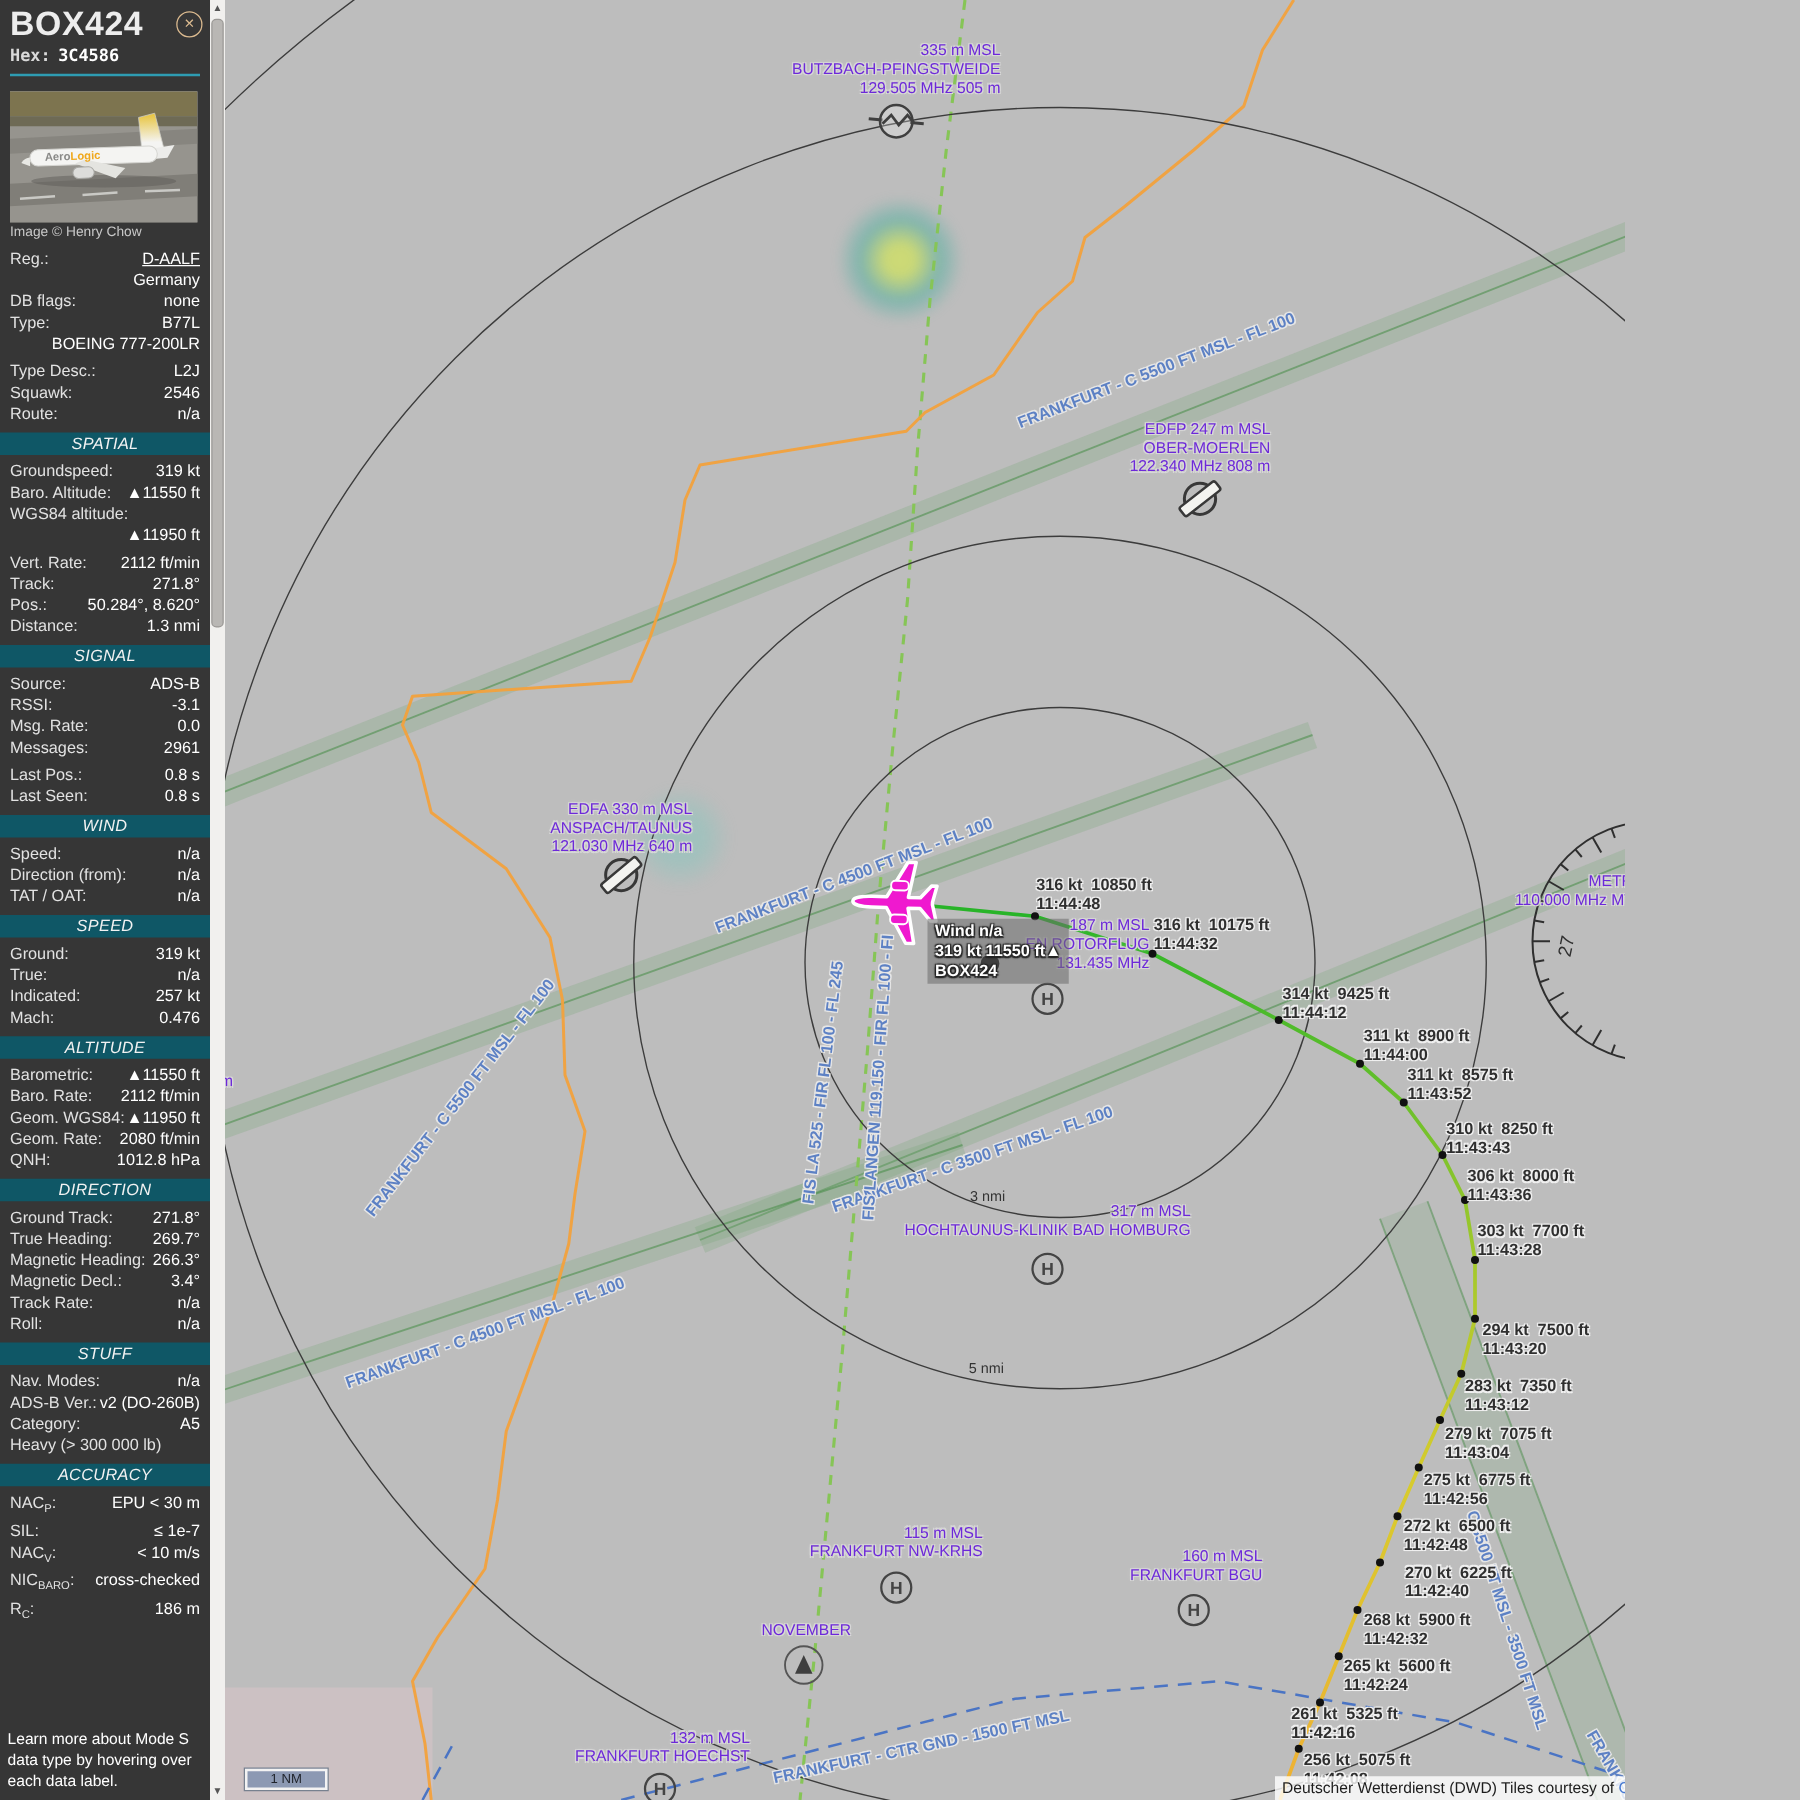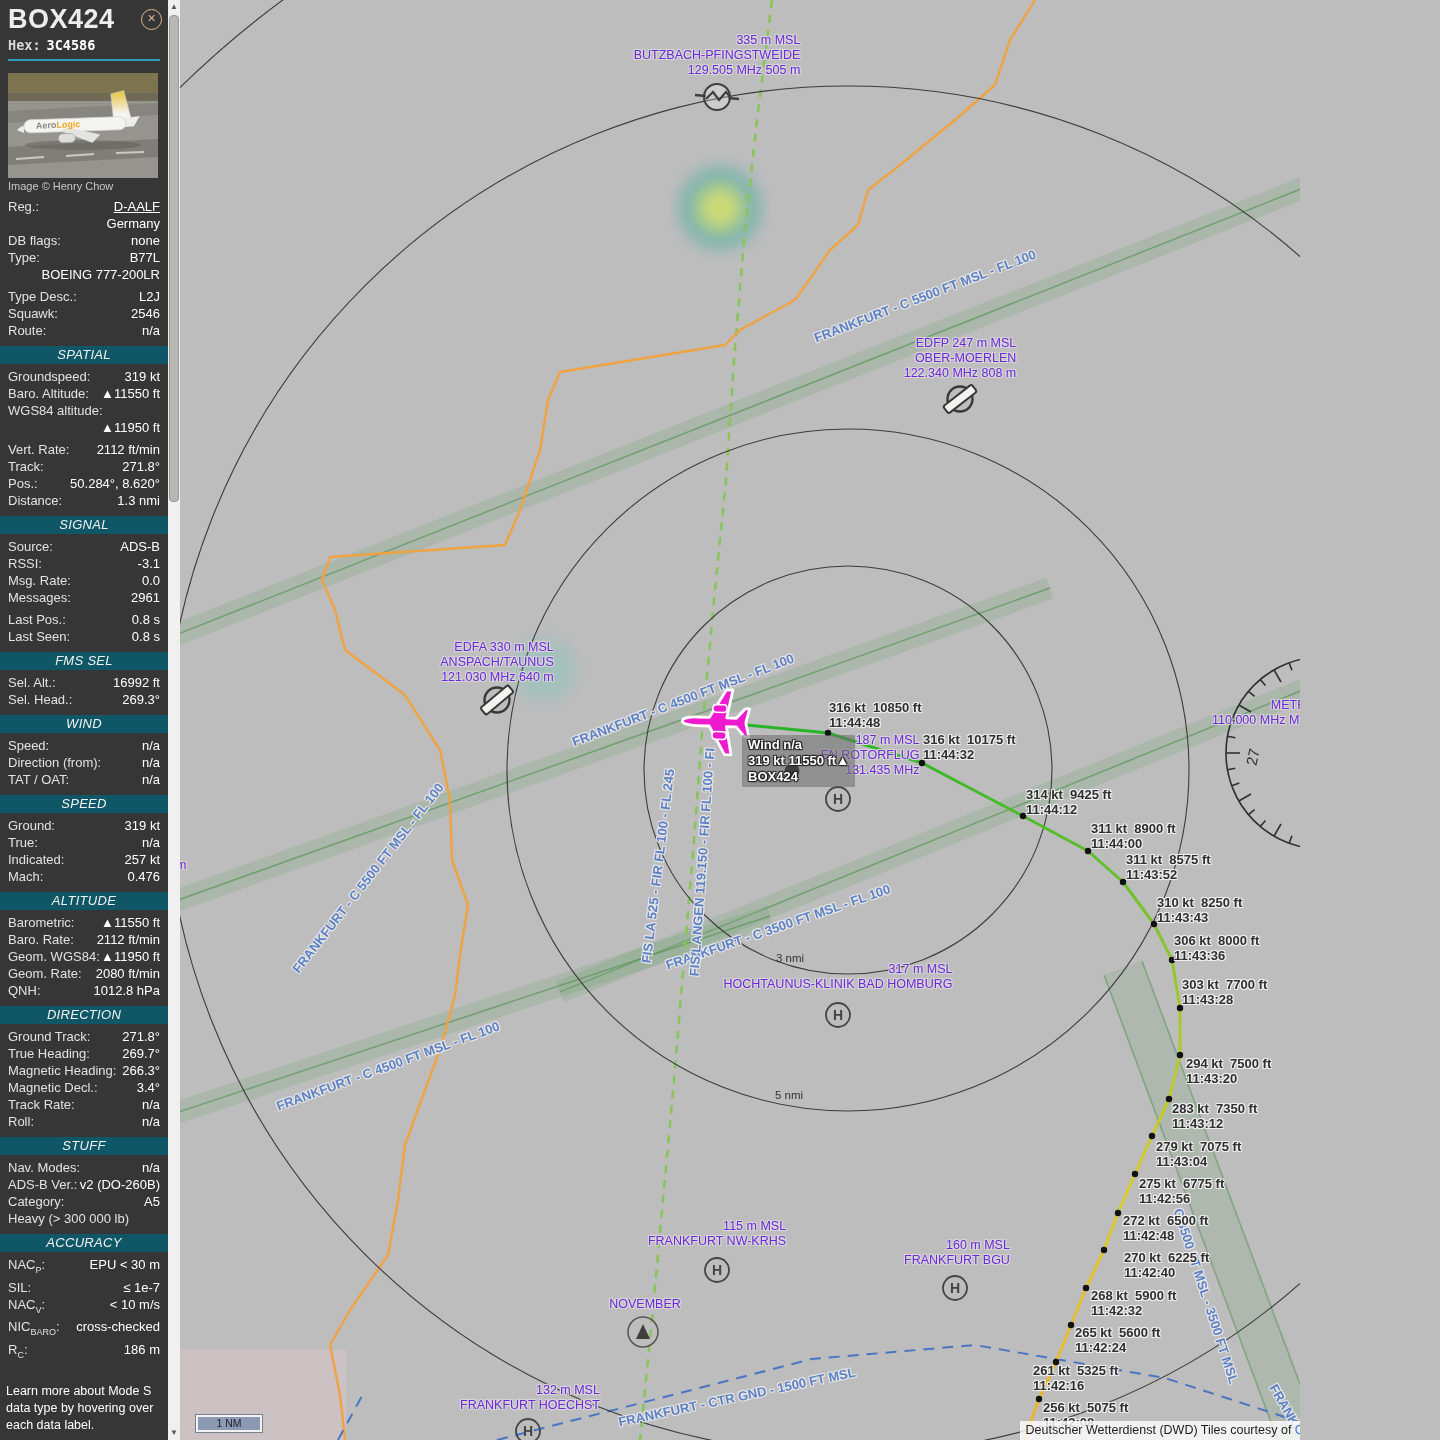--- a/index.html
+++ b/index.html
@@ -200,33 +200,20 @@
               <span class="lab">Messages:</span>
               <span class="val">2961</span>
             </div>
             <div class="row gap">
               <span class="lab">Last Pos.:</span>
               <span class="val">0.8 s</span>
             </div>
             <div class="row">
               <span class="lab">Last Seen:</span>
               <span class="val">0.8 s</span>
-            </div>
-          </div>
-        </div>
-        <div>
-          <div class="section-header">FMS SEL</div>
-          <div class="rows">
-            <div class="row">
-              <span class="lab">Sel. Alt.:</span>
-              <span class="val">16992 ft</span>
-            </div>
-            <div class="row">
-              <span class="lab">Sel. Head.:</span>
-              <span class="val">269.3°</span>
             </div>
           </div>
         </div>
         <div>
           <div class="section-header">WIND</div>
           <div class="rows">
             <div class="row">
               <span class="lab">Speed:</span>
               <span class="val">n/a</span>
             </div>

